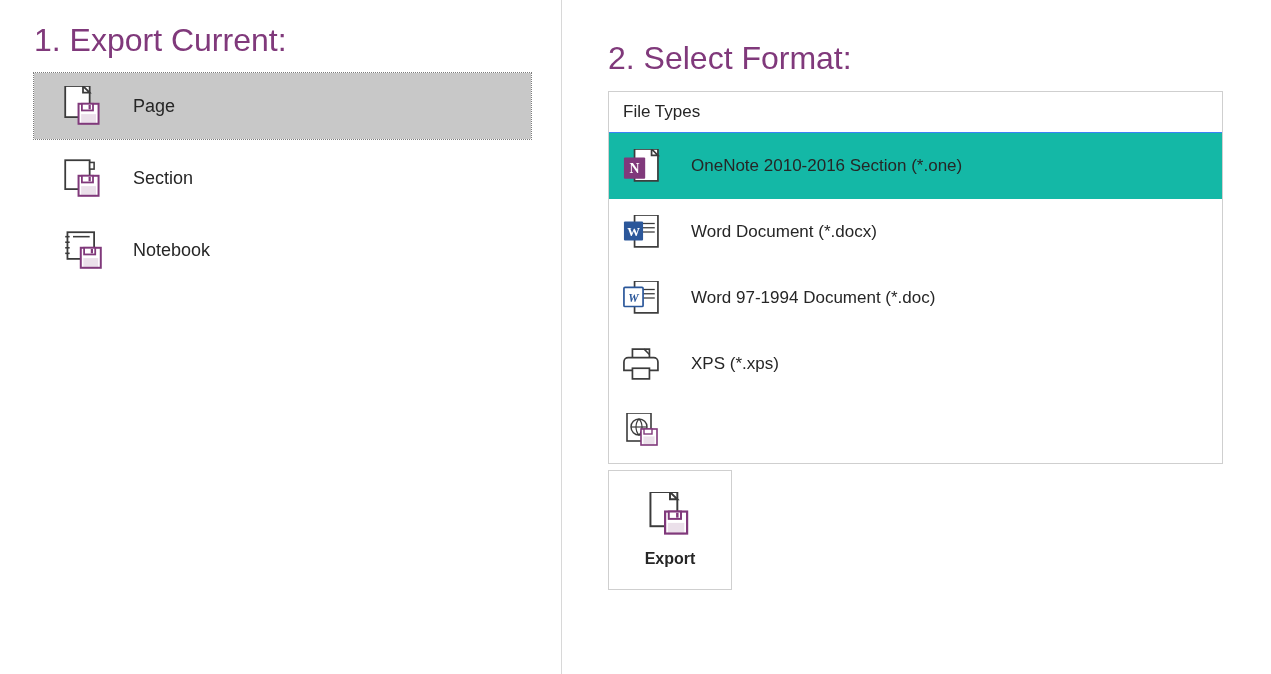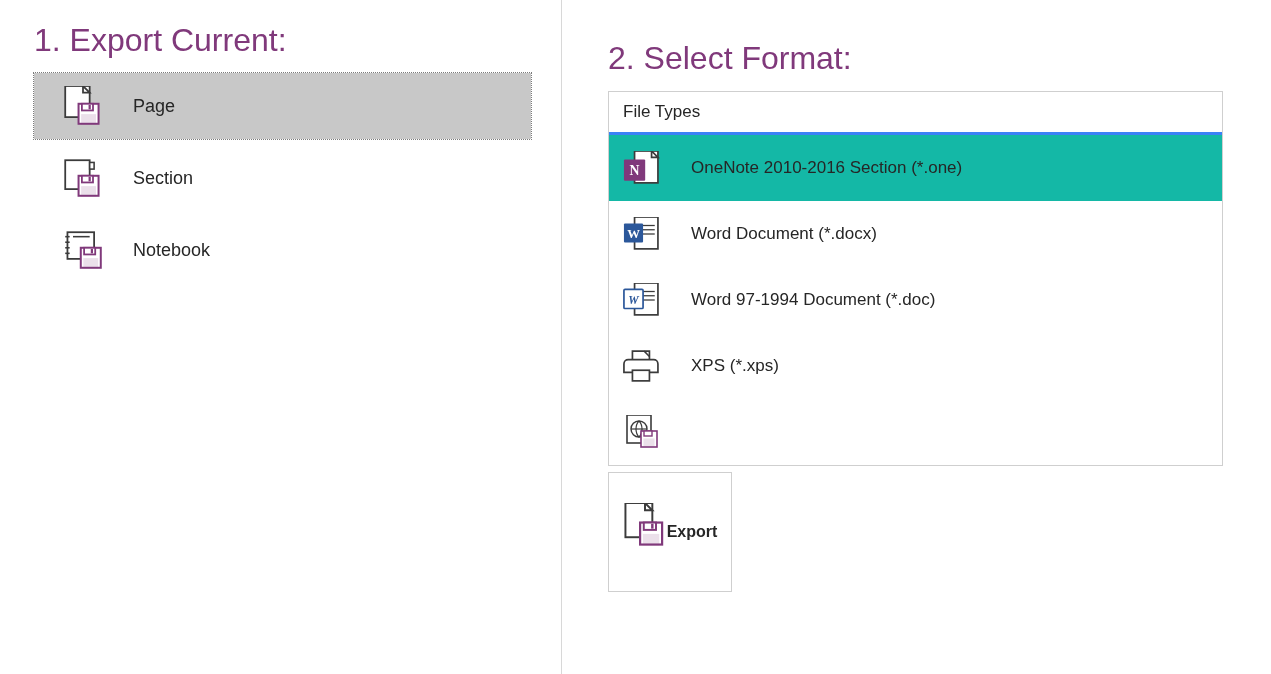--- a/index.html
+++ b/index.html
@@ -40,21 +40,21 @@
     }
     .scope-item .icon-slot {
       width: 52px; display:flex; justify-content:flex-start;
     }
     .scope-item span.label { padding-left: 18px; }
 
     
     .group-header {
       font-size: 17px;
       padding: 10px 14px;
-      border-bottom: 3px solid #3b82f6;
+      border-bottom: 1px solid #3b82f6;
     }
     .format-list {
       border: 1px solid #cfcfcf;
       width: 615px;
     }
     .format-item {
       display: flex;
       align-items: center;
       height: 66px;
       padding-left: 14px;
@@ -63,21 +63,21 @@
     }
     .format-item.selected { background: #14b8a6; }
     .format-item .icon-slot { width: 56px; display:flex; }
     .format-item span.label { padding-left: 12px; }
 
     
     .export-btn {
       border: 1px solid #cfcfcf;
       width: 124px; height: 120px;
       margin-top: 6px;
-      display:flex; flex-direction:row; align-items:center; justify-content:center;
+      display:flex; flex-direction:column; align-items:center; justify-content:center;
       cursor:pointer;
       font-size:16px; font-weight:600;
     }
     .export-btn .icon-slot{ margin-bottom:14px;}
 
     svg { display:block; }
   </style>
 </head>
 <body>
 

